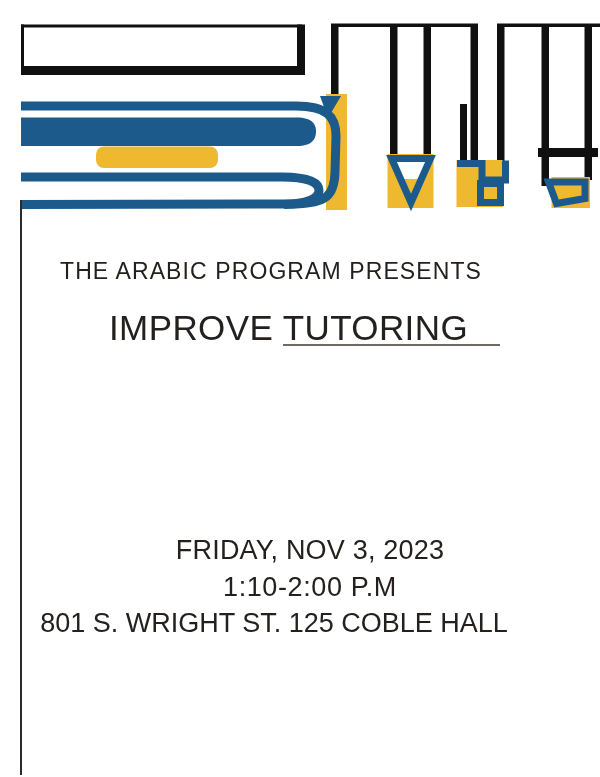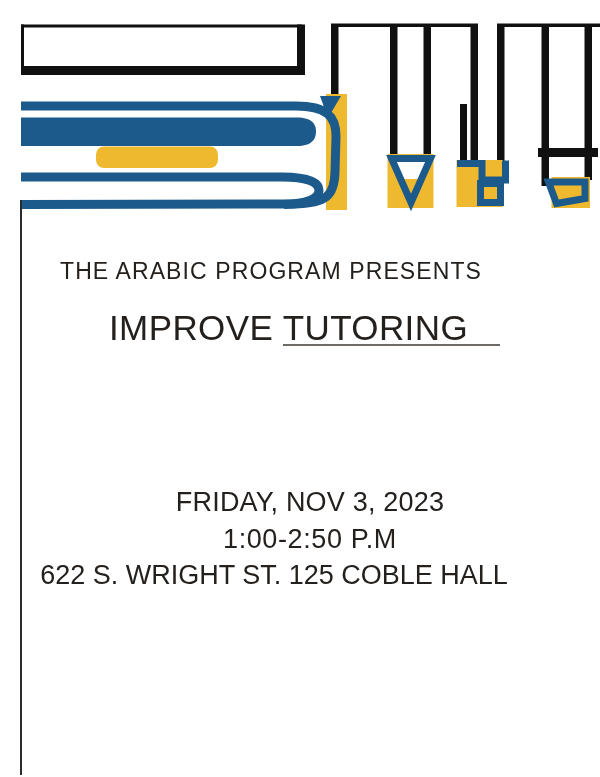--- a/index.html
+++ b/index.html
@@ -36,21 +36,21 @@
     font-size:35px;letter-spacing:0.4px;
   }
   #title-underline{
     position:absolute;left:283px;top:344px;width:217px;height:2px;
     background:#6e6a66;
   }
   #subtitle{
     left:38px;top:384px;
     font-size:24.5px;letter-spacing:0.3px;
   }
-  .centered{transform:translateX(-50%);}
+  .centered{transform:translateX(-50%);margin-top:48px;}
   #event-date{left:310px;top:486px;font-size:27px;letter-spacing:0.2px;}
   #event-time{left:310px;top:523px;font-size:27px;letter-spacing:0.6px;}
   #event-location{left:274px;top:559px;font-size:27px;letter-spacing:0px;}
 </style>
 </head>
 <body>
 
 <div id="page">
 
   <svg id="header-art" width="600" height="230" viewBox="0 0 600 230" aria-hidden="true">
@@ -106,16 +106,16 @@
 
   <div id="left-rule"></div>
 
   <div id="kicker" class="txt">THE ARABIC PROGRAM PRESENTS</div>
 
   <div id="title" class="txt">IMPROVE TUTORING</div>
   <div id="title-underline"></div>
 
 
   <div id="event-date" class="txt centered">FRIDAY, NOV 3, 2023</div>
-  <div id="event-time" class="txt centered">1:00-2:50 P.M</div>
-  <div id="event-location" class="txt centered">622 S. WRIGHT ST. 125 COBLE HALL</div>
+  <div id="event-time" class="txt centered">1:10-2:00 P.M</div>
+  <div id="event-location" class="txt centered">801 S. WRIGHT ST. 125 COBLE HALL</div>
 
 </div>
 
 </body></html>

